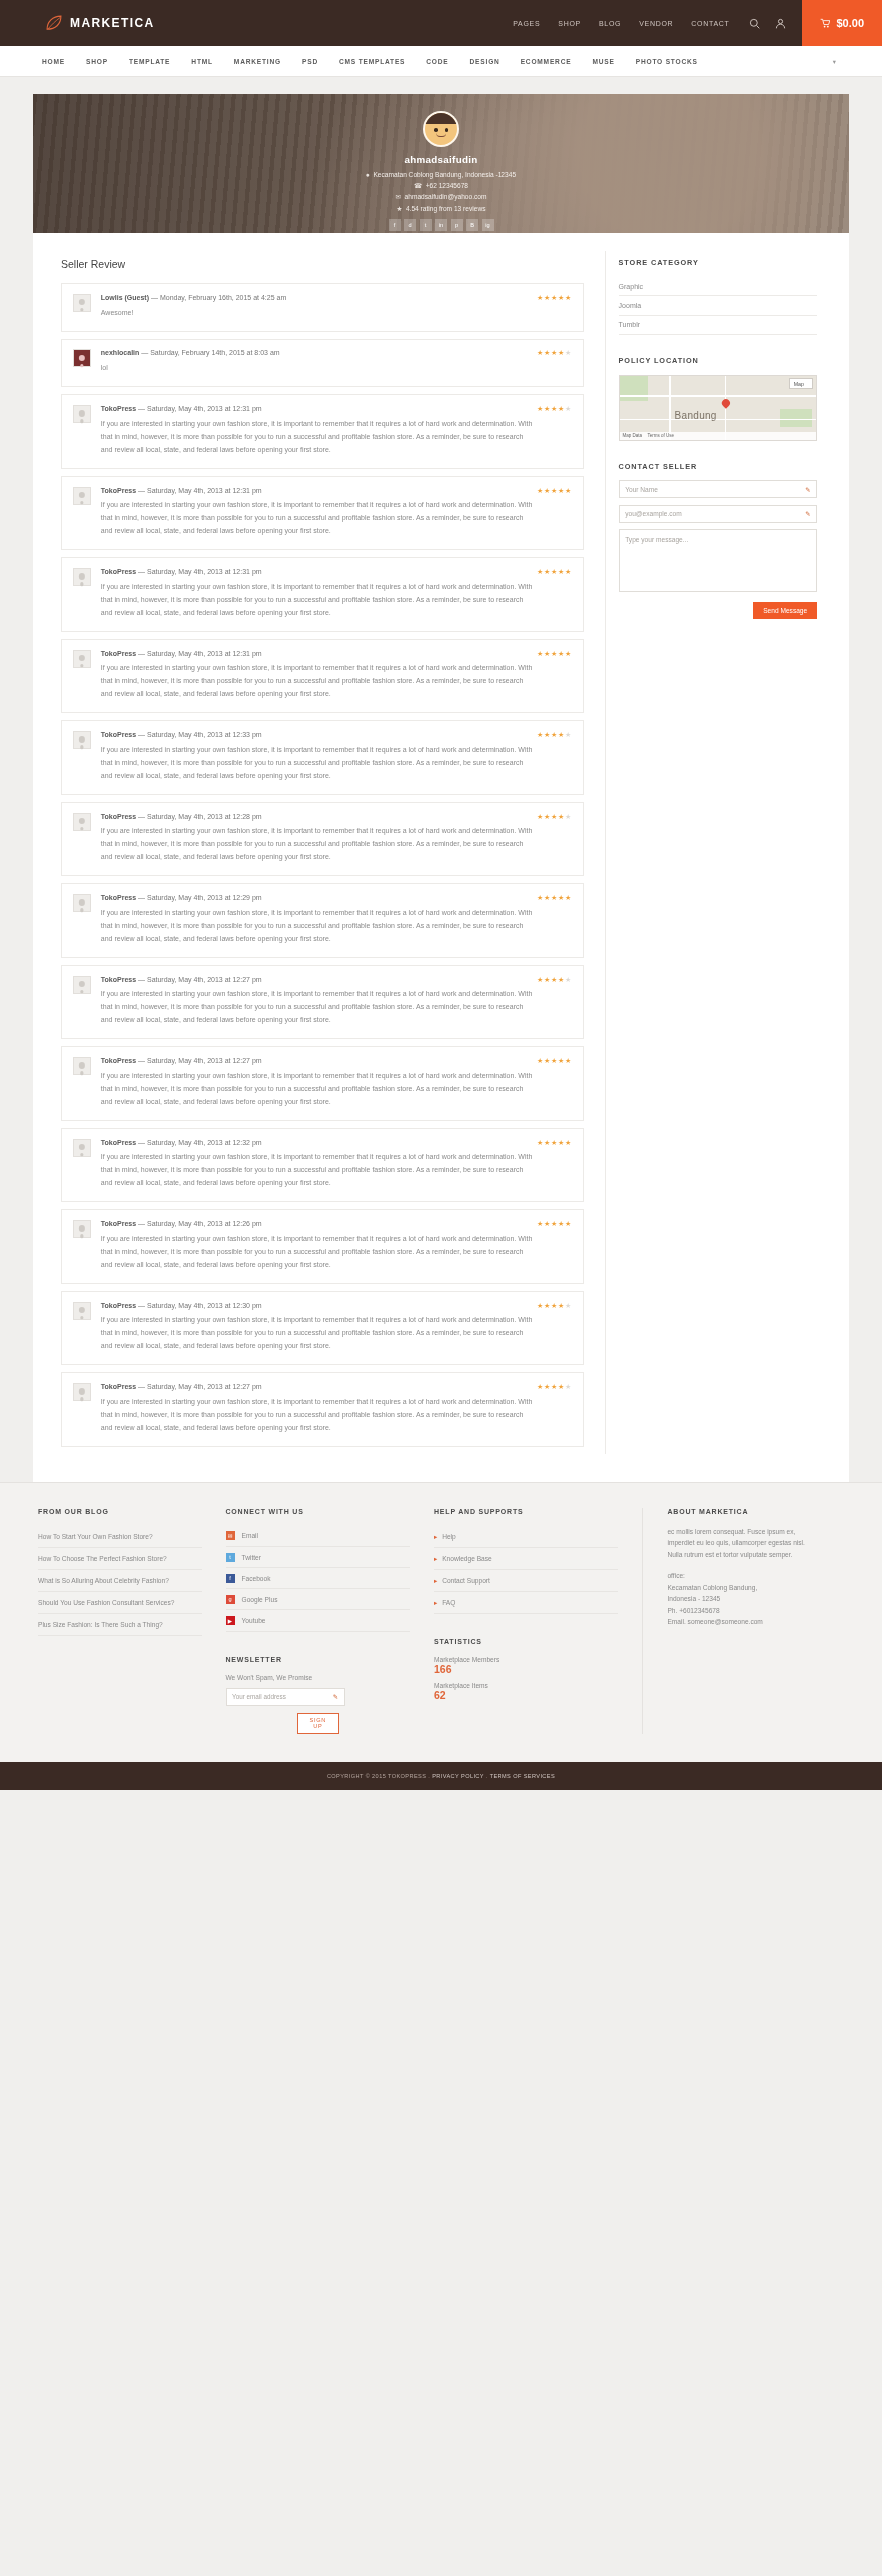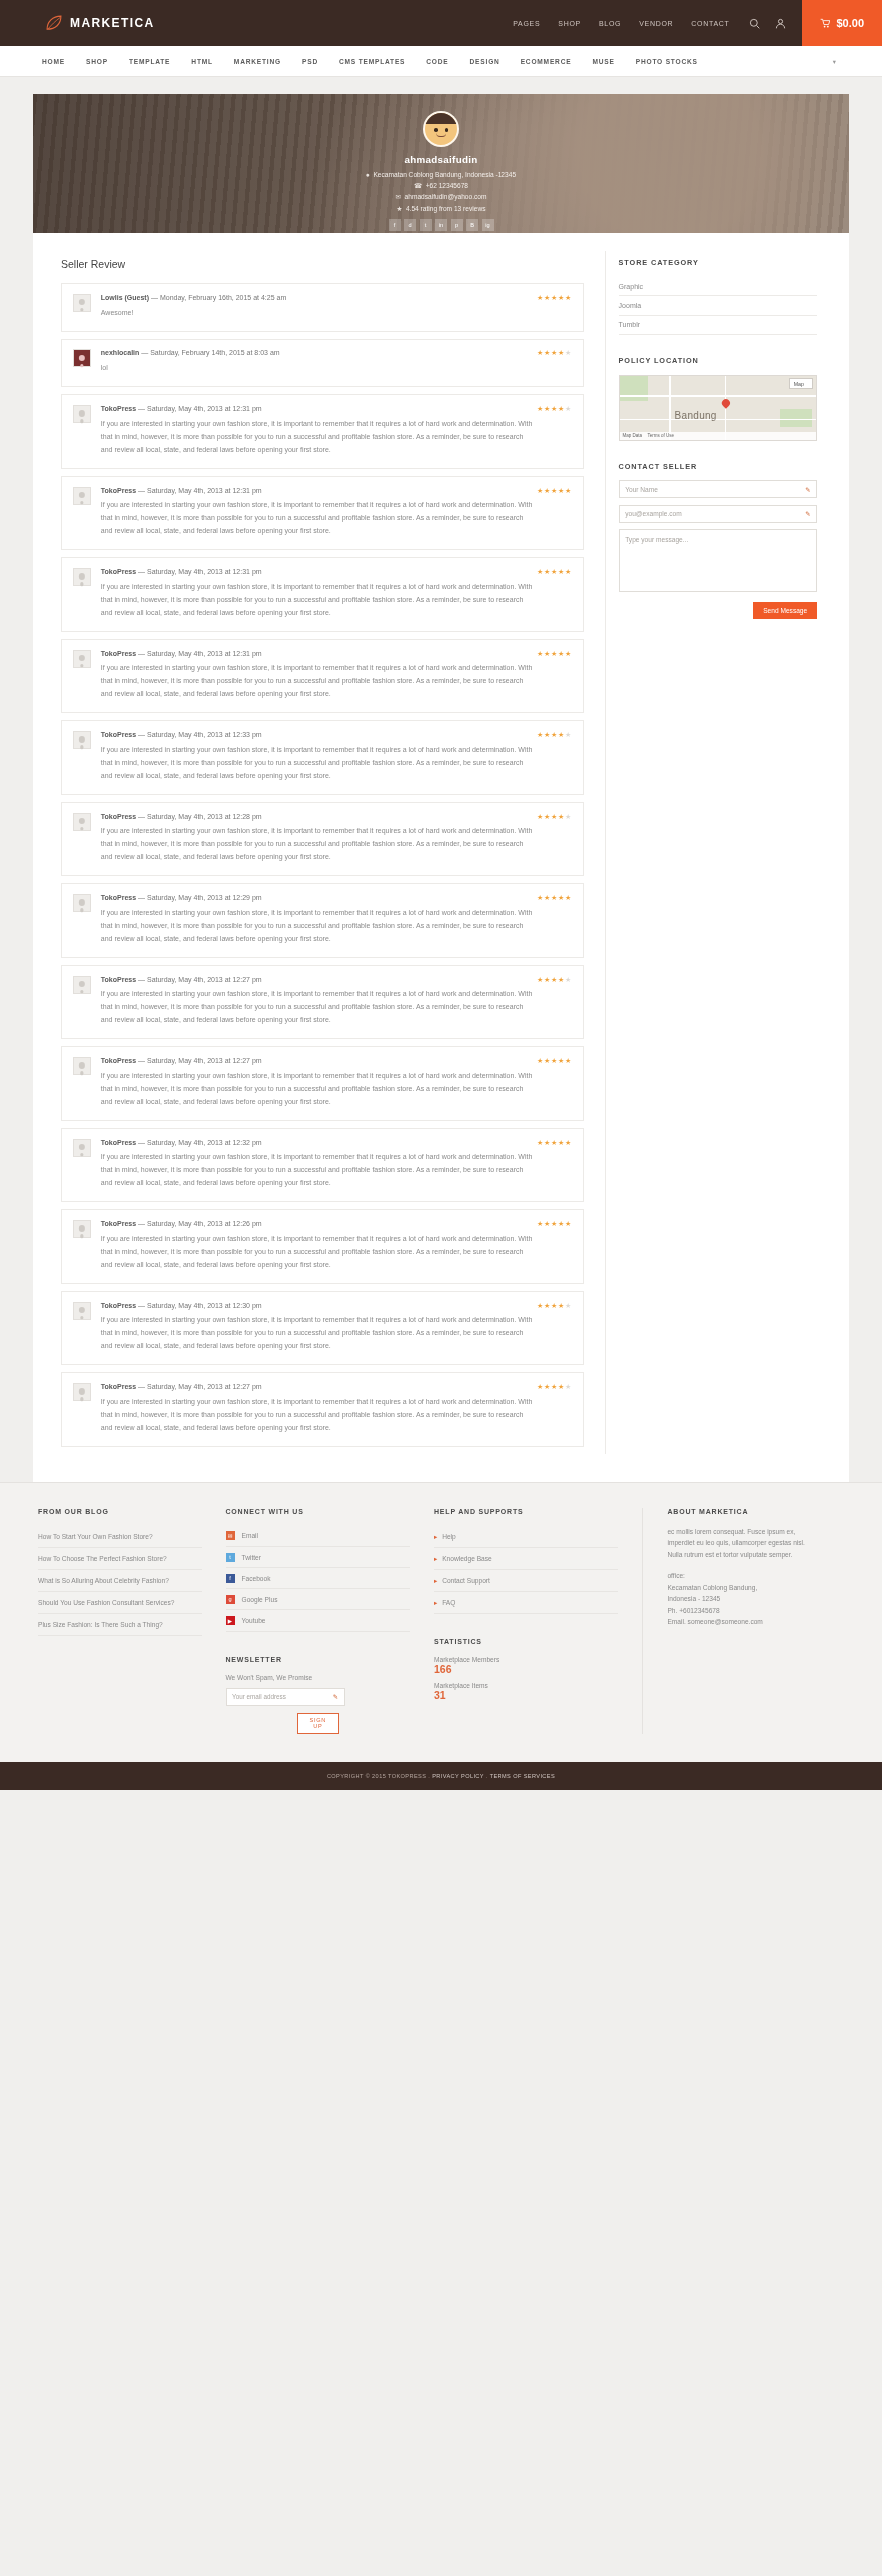--- a/index.html
+++ b/index.html
@@ -468,21 +468,21 @@
           <div class="flink"><span class="bullet">▸</span>Contact Support</div>
           <div class="flink"><span class="bullet">▸</span>FAQ</div>
         </div>
       <div class="fh mt">STATISTICS</div>
       <div>
         <div class="stat-l">Marketplace Members</div>
         <div class="stat-v">166</div>
       </div>
       <div>
         <div class="stat-l">Marketplace Items</div>
-        <div class="stat-v">31</div>
+        <div class="stat-v">62</div>
       </div>
     </div>
 
     <div class="fcol c4">
       <div class="fh">ABOUT MARKETICA</div>
       <div class="ftext">ec mollis lorem consequat. Fusce ipsum ex, imperdiet eu leo quis, ullamcorper egestas nisl. Nulla rutrum est et tortor vulputate semper.</div>
       <div class="ftext" style="margin-top:9.8px;">office:</div>
       <div class="ftext">Kecamatan Coblong Bandung,</div>
       <div class="ftext">Indonesia - 12345</div>
       <div class="ftext">Ph. +6012345678</div>

